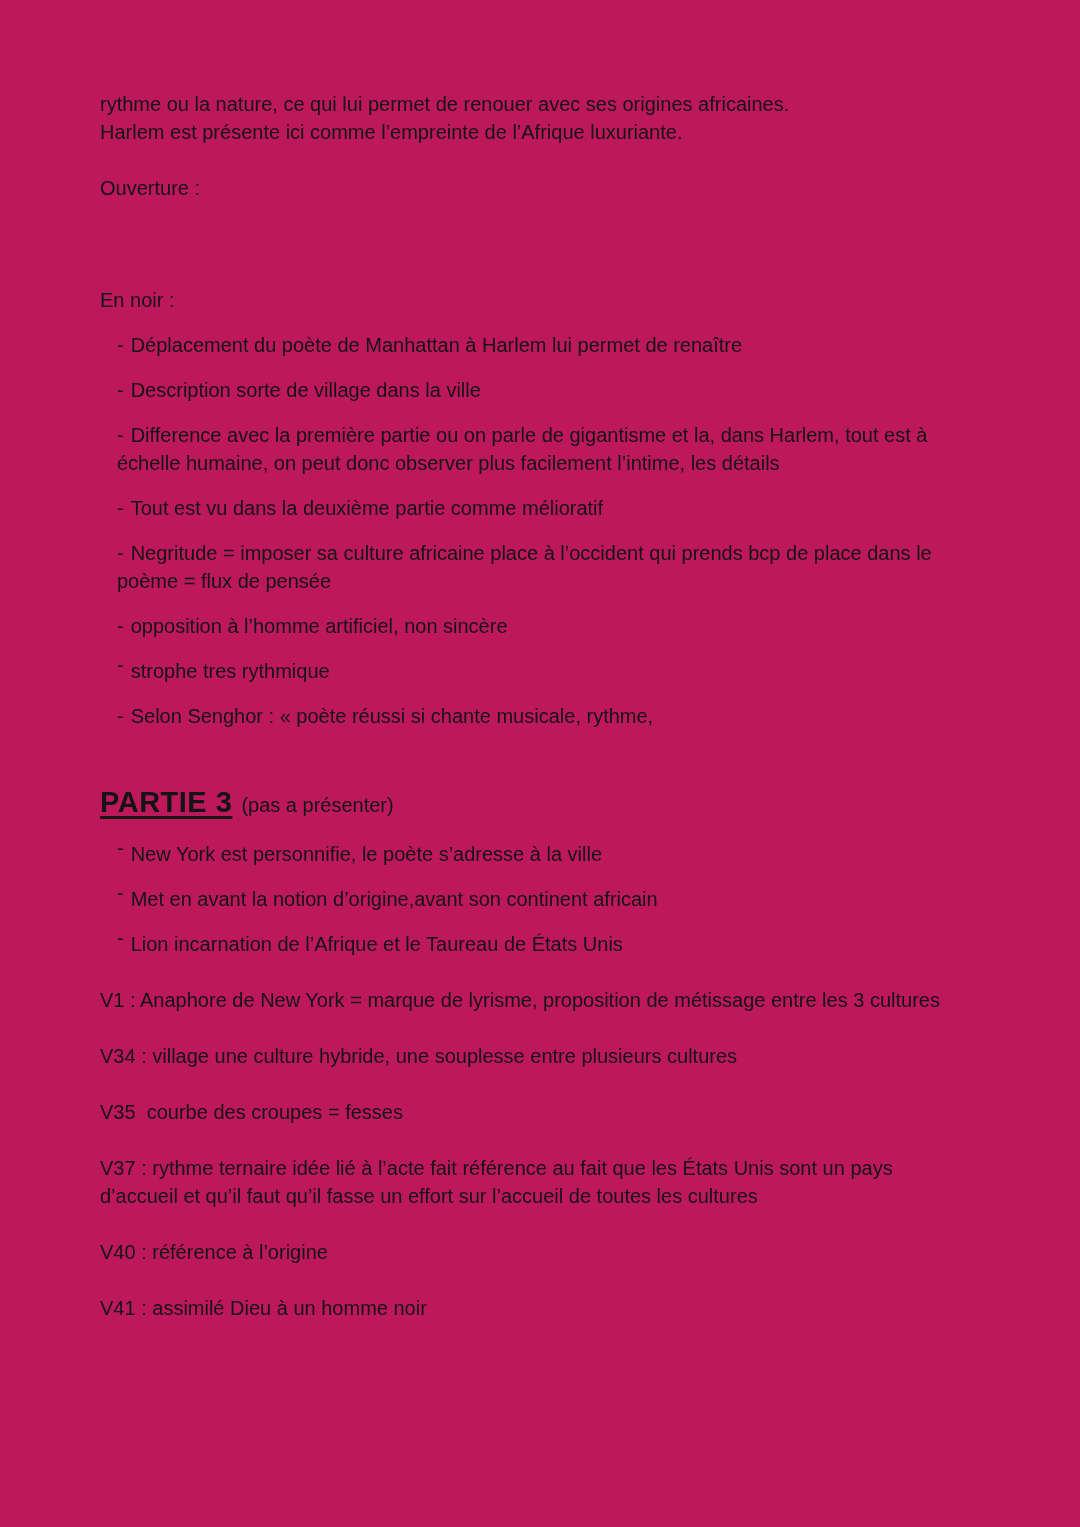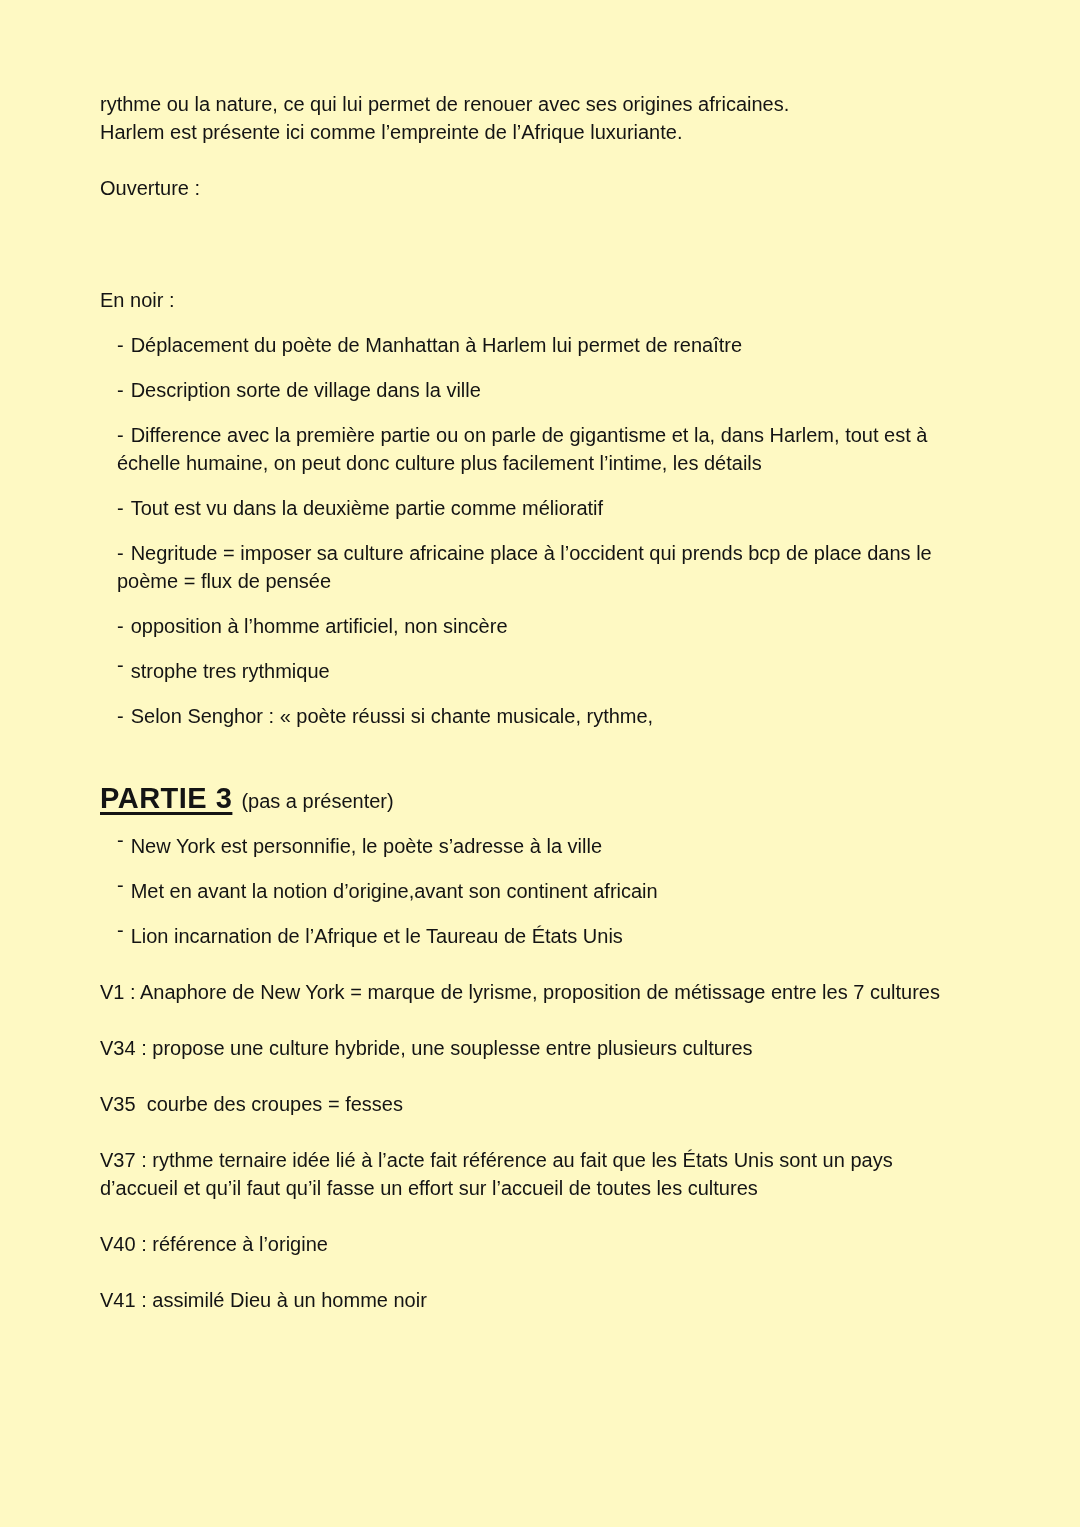--- a/index.html
+++ b/index.html
@@ -2,35 +2,35 @@
 <html><head>
 <meta charset="utf-8">
 <style>
   html, body { margin: 0; padding: 0; background: #ffffff; }
   .page {
     position: relative;
     width: 1080px;
     height: 1527px;
     box-sizing: border-box;
     padding: 90px 112px 0 100px;
-    background: #fef9c3;
+    background: #be185d;
     font-family: "Liberation Sans", "DejaVu Sans", sans-serif;
     font-size: 20px;
     line-height: 28px;
     color: #141414;
     overflow: hidden;
   }
   .para-line { margin: 0; }
   .section-label { margin-top: 28px; }
   .enplus-label { margin-top: 84px; }
   .list { margin: 0; }
   .li { margin: 17px; }
   .marker { display: inline; margin-right: 7px; }
   .li.raised .marker { position: relative; top: -6px; }
-  .heading-row { margin-top: 54px; line-height: 28px; }
+  .heading-row { margin-top: 54px; line-height: 36px; }
   .h-title {
     font-size: 29px;
     font-weight: bold;
     text-decoration: underline;
     text-decoration-thickness: 2.5px;
     text-underline-offset: 4px;
     letter-spacing: 0.5px;
   }
   .h-sub { font-size: 20px; font-weight: normal; margin-left: 9px; }
   .verse { margin: 28px 0 0 0; white-space: pre-wrap; }
@@ -45,38 +45,38 @@
     <div class="para-line">Harlem est présente ici comme l’empreinte de l’Afrique luxuriante.</div>
   </div>
 
   <div class="section-label">Ouverture :</div>
 
   <div class="section-label enplus-label">En noir :</div>
 
   <div class="list">
     <div class="li"><span class="marker">-</span><span>Déplacement du poète de Manhattan à Harlem lui permet de renaître</span></div>
     <div class="li"><span class="marker">-</span><span>Description sorte de village dans la ville</span></div>
-    <div class="li"><span class="marker">-</span><span>Difference avec la première partie ou on parle de gigantisme et la, dans Harlem, tout est à échelle humaine, on peut donc culture plus facilement l’intime, les détails</span></div>
+    <div class="li"><span class="marker">-</span><span>Difference avec la première partie ou on parle de gigantisme et la, dans Harlem, tout est à échelle humaine, on peut donc observer plus facilement l’intime, les détails</span></div>
     <div class="li"><span class="marker">-</span><span>Tout est vu dans la deuxième partie comme mélioratif</span></div>
     <div class="li"><span class="marker">-</span><span>Negritude = imposer sa culture africaine place à l’occident qui prends bcp de place dans le poème = flux de pensée</span></div>
     <div class="li"><span class="marker">-</span><span>opposition à l’homme artificiel, non sincère</span></div>
     <div class="li raised"><span class="marker">-</span><span>strophe tres rythmique</span></div>
     <div class="li"><span class="marker">-</span><span>Selon Senghor : « poète réussi si chante musicale, rythme,</span></div>
   </div>
 
   <div class="heading-row">
     <span class="h-title">PARTIE 3</span><span class="h-sub">(pas a présenter)</span>
   </div>
 
   <div class="list">
     <div class="li raised"><span class="marker">-</span><span>New York est personnifie, le poète s’adresse à la ville</span></div>
     <div class="li raised"><span class="marker">-</span><span>Met en avant la notion d’origine,avant son continent africain</span></div>
     <div class="li raised"><span class="marker">-</span><span>Lion incarnation de l’Afrique et le Taureau de États Unis</span></div>
   </div>
 
-  <div class="verse">V1 : Anaphore de New York = marque de lyrisme, proposition de métissage entre les 7 cultures</div>
-  <div class="verse">V34 : propose une culture hybride, une souplesse entre plusieurs cultures</div>
+  <div class="verse">V1 : Anaphore de New York = marque de lyrisme, proposition de métissage entre les 3 cultures</div>
+  <div class="verse">V34 : village une culture hybride, une souplesse entre plusieurs cultures</div>
   <div class="verse">V35  courbe des croupes = fesses</div>
   <div class="verse">V37 : rythme ternaire idée lié à l’acte fait référence au fait que les États Unis sont un pays d’accueil et qu’il faut qu’il fasse un effort sur l’accueil de toutes les cultures</div>
   <div class="verse">V40 : référence à l’origine</div>
   <div class="verse">V41 : assimilé Dieu à un homme noir</div>
 
 </div>
 
 </body></html>

